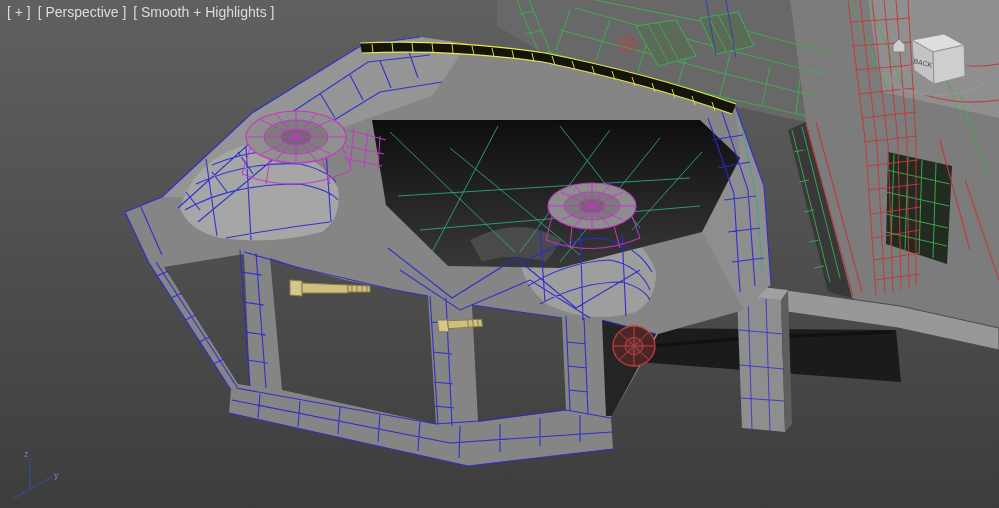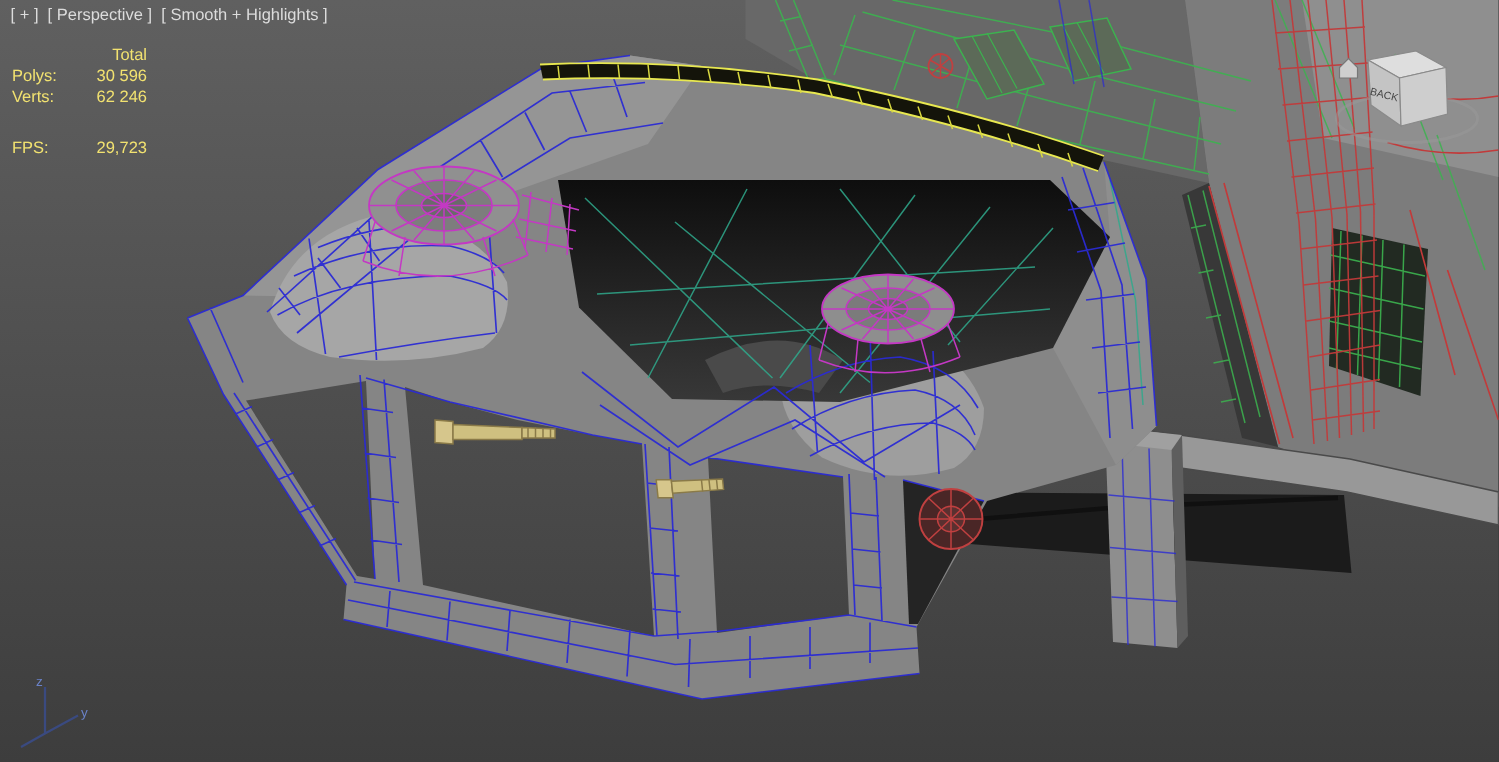--- a/index.html
+++ b/index.html
@@ -1,19 +1,19 @@
 <!DOCTYPE html>
 <html><head>
 <meta charset="utf-8">
 <style>
   html,body{margin:0;padding:0;background:#3d3d3d;}
   .viewport{position:relative;width:999px;height:508px;overflow:hidden;
             font-family:"Liberation Sans",sans-serif;user-select:none;}
   .viewport svg.scene{position:absolute;left:0;top:0;display:block;}
-  .vp-label{position:absolute;top:4px;left:7px;color:#dcdcdc;font-size:11px;white-space:nowrap;}
+  .vp-label{position:absolute;top:4px;left:7px;color:#dcdcdc;font-size:14px;white-space:nowrap;}
   .vp-label span{margin-right:3px;cursor:default;}
   .stats{position:absolute;top:30px;left:8px;color:#f2e270;font-size:11px;line-height:14px;}
   .stats .row{display:flex;}
   .stats .lab{width:42px;text-align:left;}
   .stats .val{width:48px;text-align:right;}
   .stats .fps-row{margin-top:20px;}
 </style>
 </head>
 <body>
 
@@ -135,32 +135,14 @@
     <text x="54" y="478" font-size="9" fill="#6a82c8" font-family="Liberation Sans, sans-serif">y</text>
   </g>
 </svg>
 
 <div class="vp-label">
   <span>[ + ]</span>
   <span>[ Perspective ]</span>
   <span>[ Smooth + Highlights ]</span>
 </div>
 
-<div class="stats">
-  <div class="row">
-    <span class="lab"></span>
-    <span class="val">Total</span>
-  </div>
-  <div class="row">
-    <span class="lab">Polys:</span>
-    <span class="val">30 596</span>
-  </div>
-  <div class="row">
-    <span class="lab">Verts:</span>
-    <span class="val">62 246</span>
-  </div>
-  <div class="row fps-row">
-    <span class="lab">FPS:</span>
-    <span class="val">29,723</span>
-  </div>
-</div>
 
 </div>
 
 </body></html>

